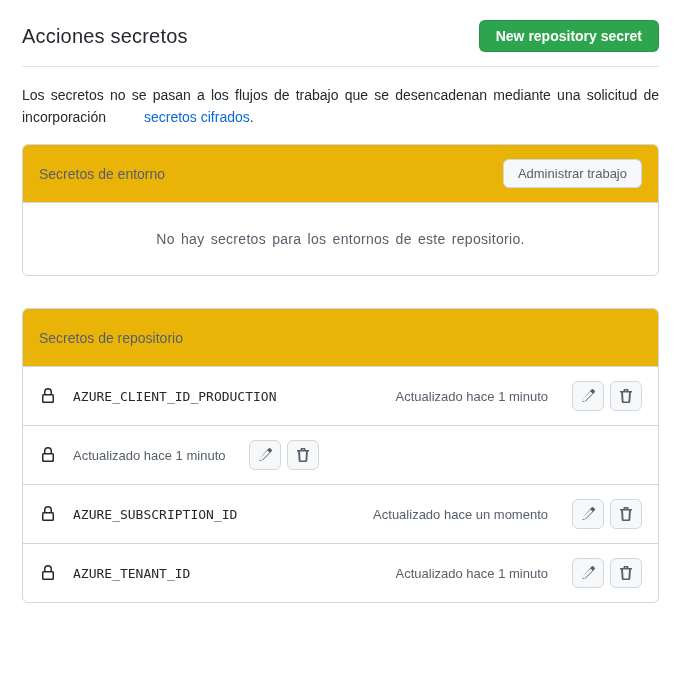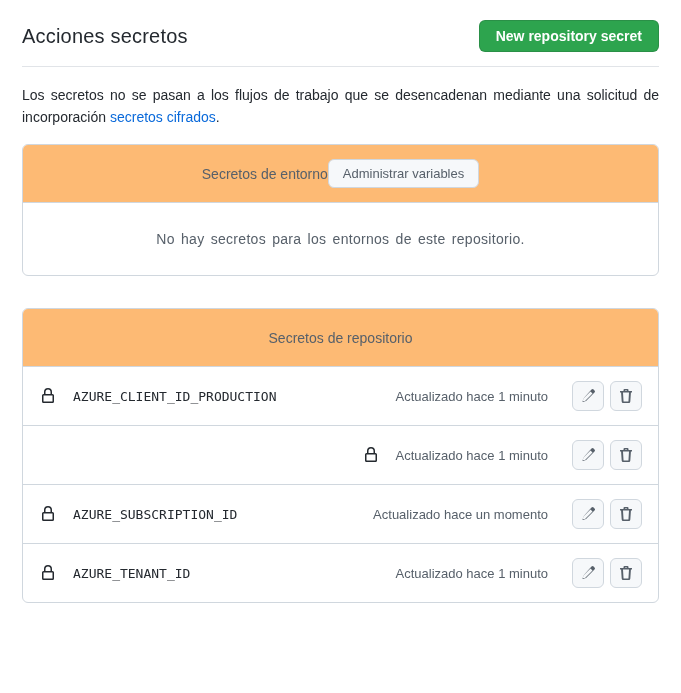--- a/index.html
+++ b/index.html
@@ -37,32 +37,32 @@
     padding: 7px 16px;
     cursor: pointer;
   }
   .desc {
     color: #24292f;
     font-size: 14px;
     line-height: 1.55;
     margin-bottom: 16px;
     text-align: justify;
   }
-  .desc a { color: #0969da; text-decoration: none; }
+  .desc a { color: #0969da; text-decoration: none; margin-left: 34px; }
   .panel {
     border: 1px solid #d0d7de;
     border-radius: 6px;
     margin-bottom: 32px;
     overflow: hidden;
   }
   .panel-header {
-    background: #fdba74;
+    background: #eab308;
     padding: 14px 16px;
     display: flex;
-    justify-content: center;
+    justify-content: space-between;
     align-items: center;
     border-bottom: 1px solid #d0d7de;
     min-height: 57px;
   }
   .panel-header.no-border { border-bottom: none; }
   .panel-title {
     font-size: 14px;
     font-weight: 400;
     color: #57606a;
   }
@@ -82,21 +82,20 @@
     font-size: 14px;
     letter-spacing: 0.3px;
     word-spacing: 2px;
   }
   .secret-row {
     display: flex;
     align-items: center;
     padding: 14px 16px;
     border-top: 1px solid #d0d7de;
     gap: 16px;
-    justify-content: flex-end;
   }
   .secret-row:first-of-type { border-top: none; }
   .rows-wrap { border-top: 1px solid #d0d7de; }
   .secret-name {
     font-family: ui-monospace, SFMono-Regular, Menlo, Consolas, monospace;
     font-size: 13px;
     color: #24292f;
     flex: 1;
   }
   .secret-time {
@@ -131,21 +130,21 @@
   </div>
 
   <p class="desc">
     <span>Los secretos no se pasan a los flujos de trabajo que se desencadenan mediante una solicitud de incorporación </span>
     <a href="#">secretos cifrados</a><span>.</span>
   </p>
 
   <div class="panel">
     <div class="panel-header">
       <span class="panel-title">Secretos de entorno</span>
-      <button class="btn-default">Administrar variables</button>
+      <button class="btn-default">Administrar trabajo</button>
     </div>
     <div class="panel-body-empty">No hay secretos para los entornos de este repositorio.</div>
   </div>
 
   <div class="panel">
     <div class="panel-header no-border">
       <span class="panel-title">Secretos de repositorio</span>
     </div>
     <div class="rows-wrap" id="secret-rows">
         <div class="secret-row">

